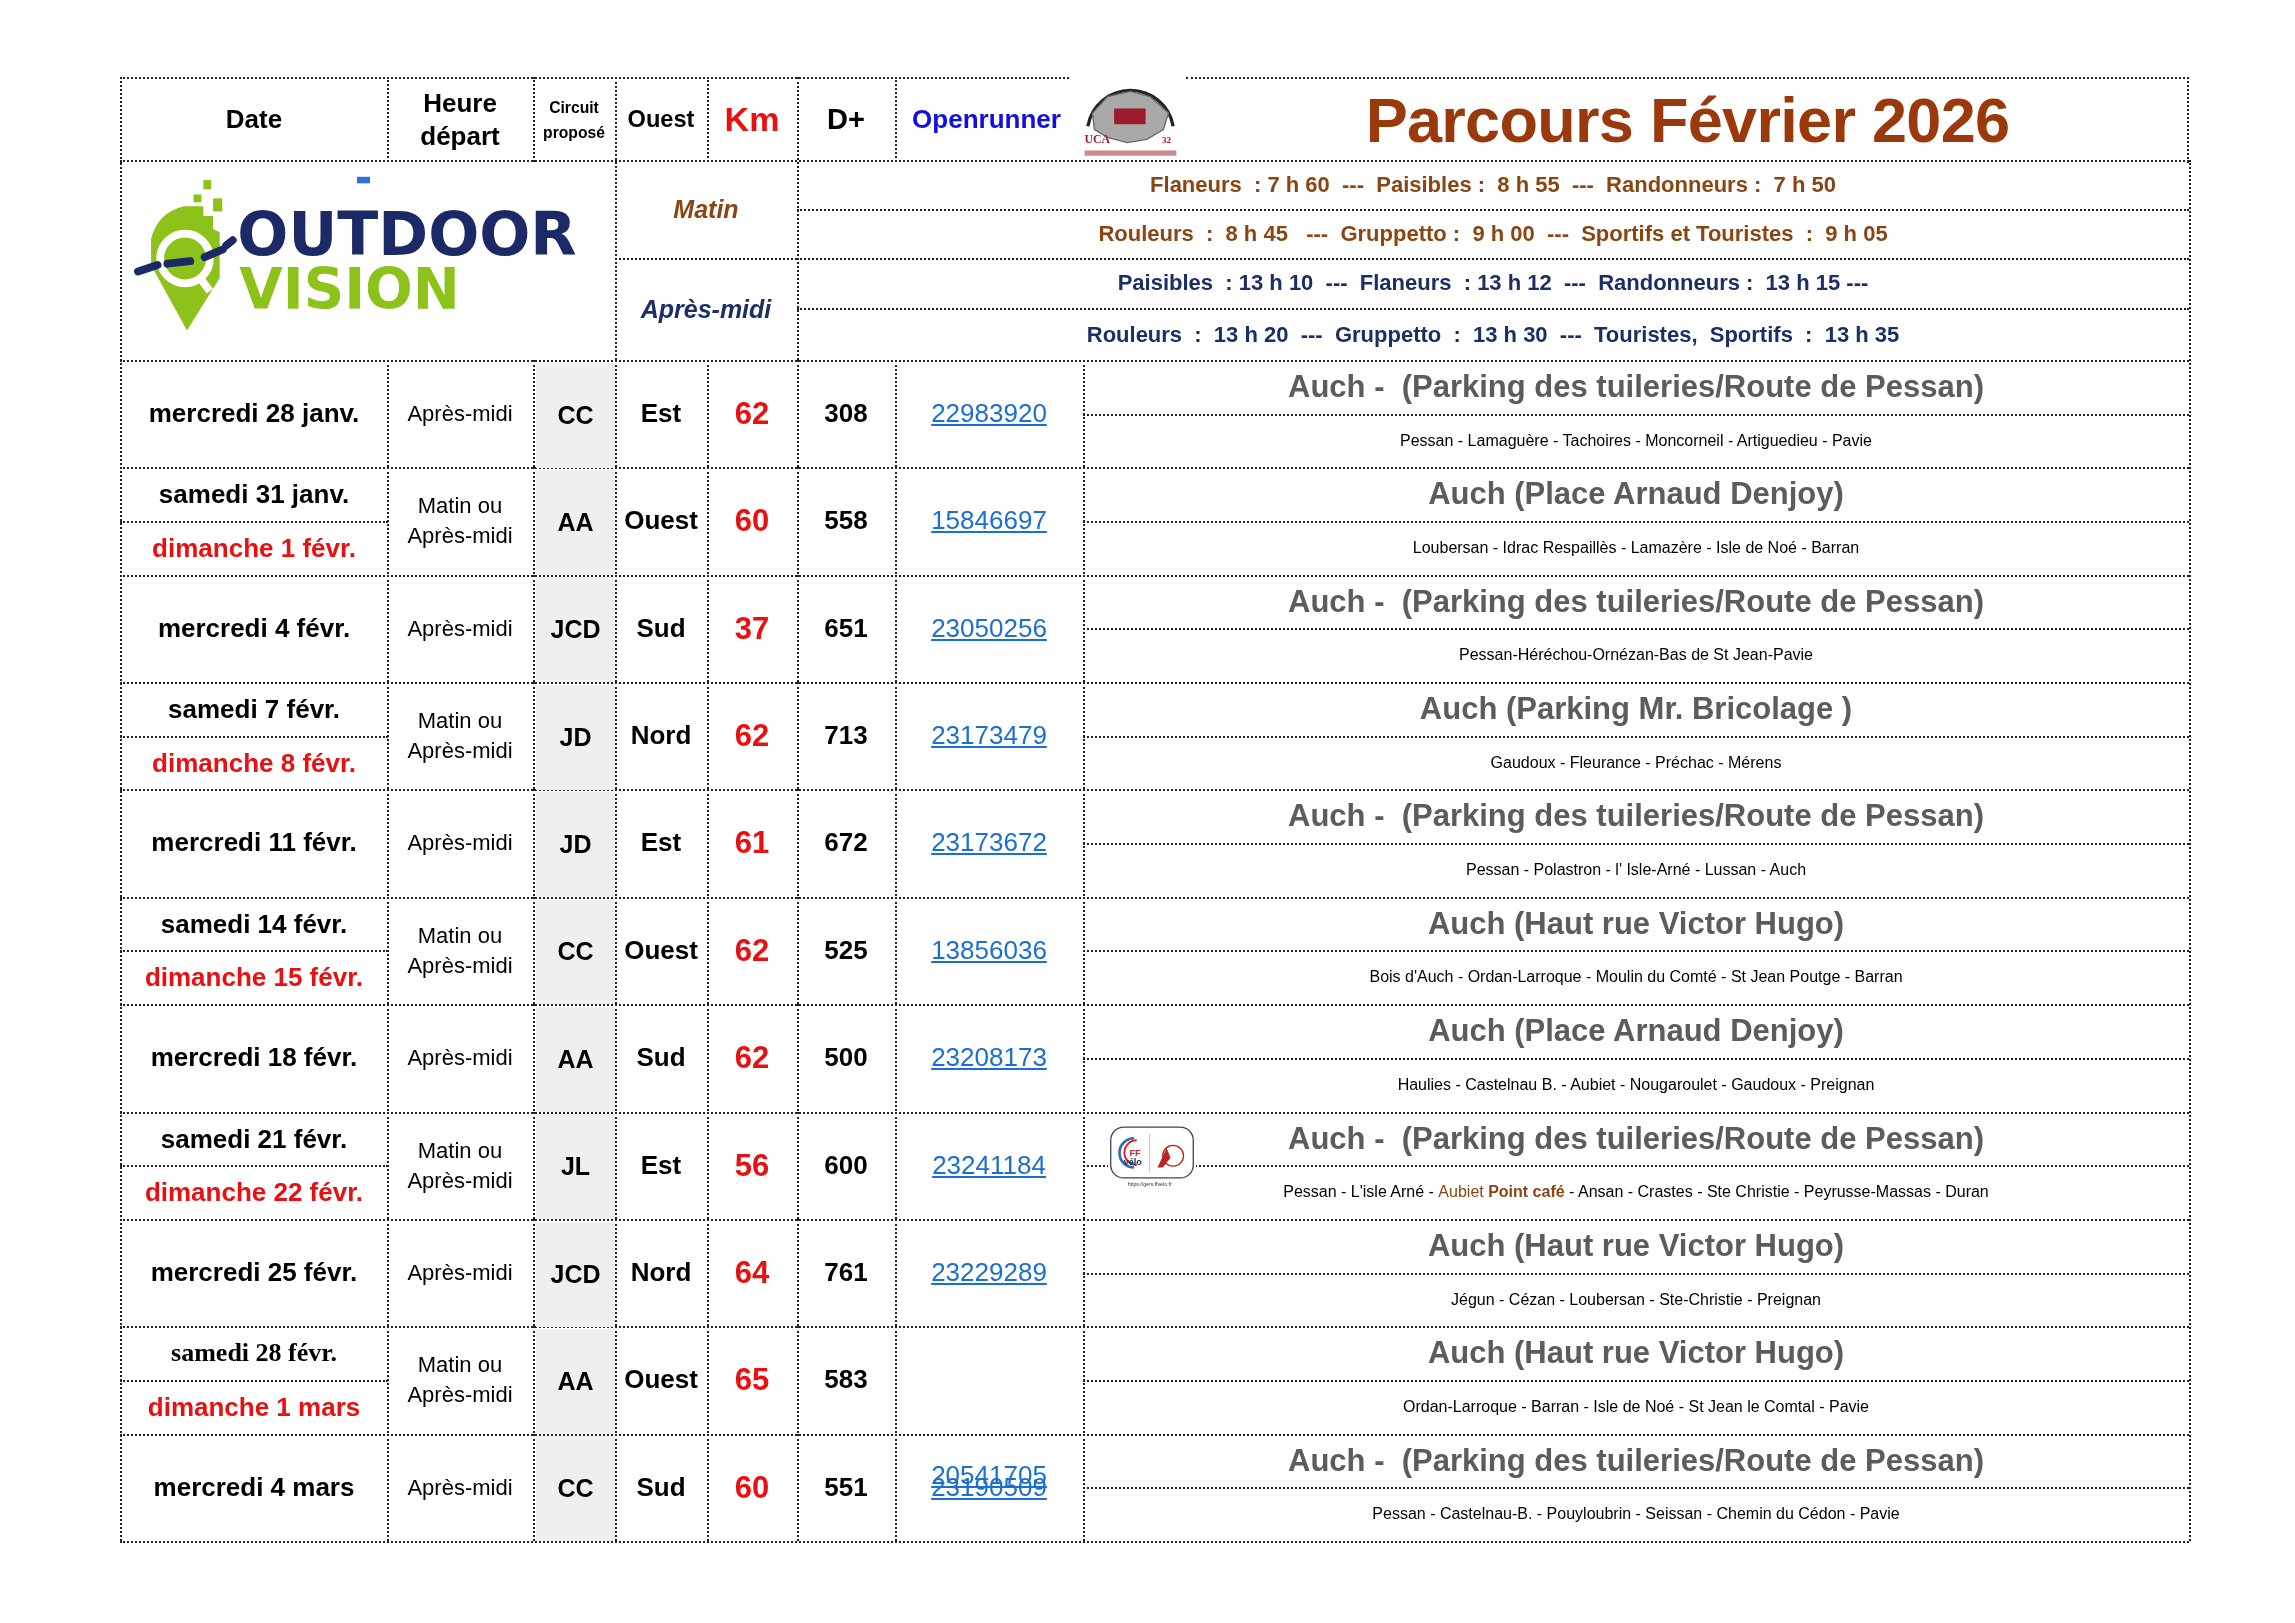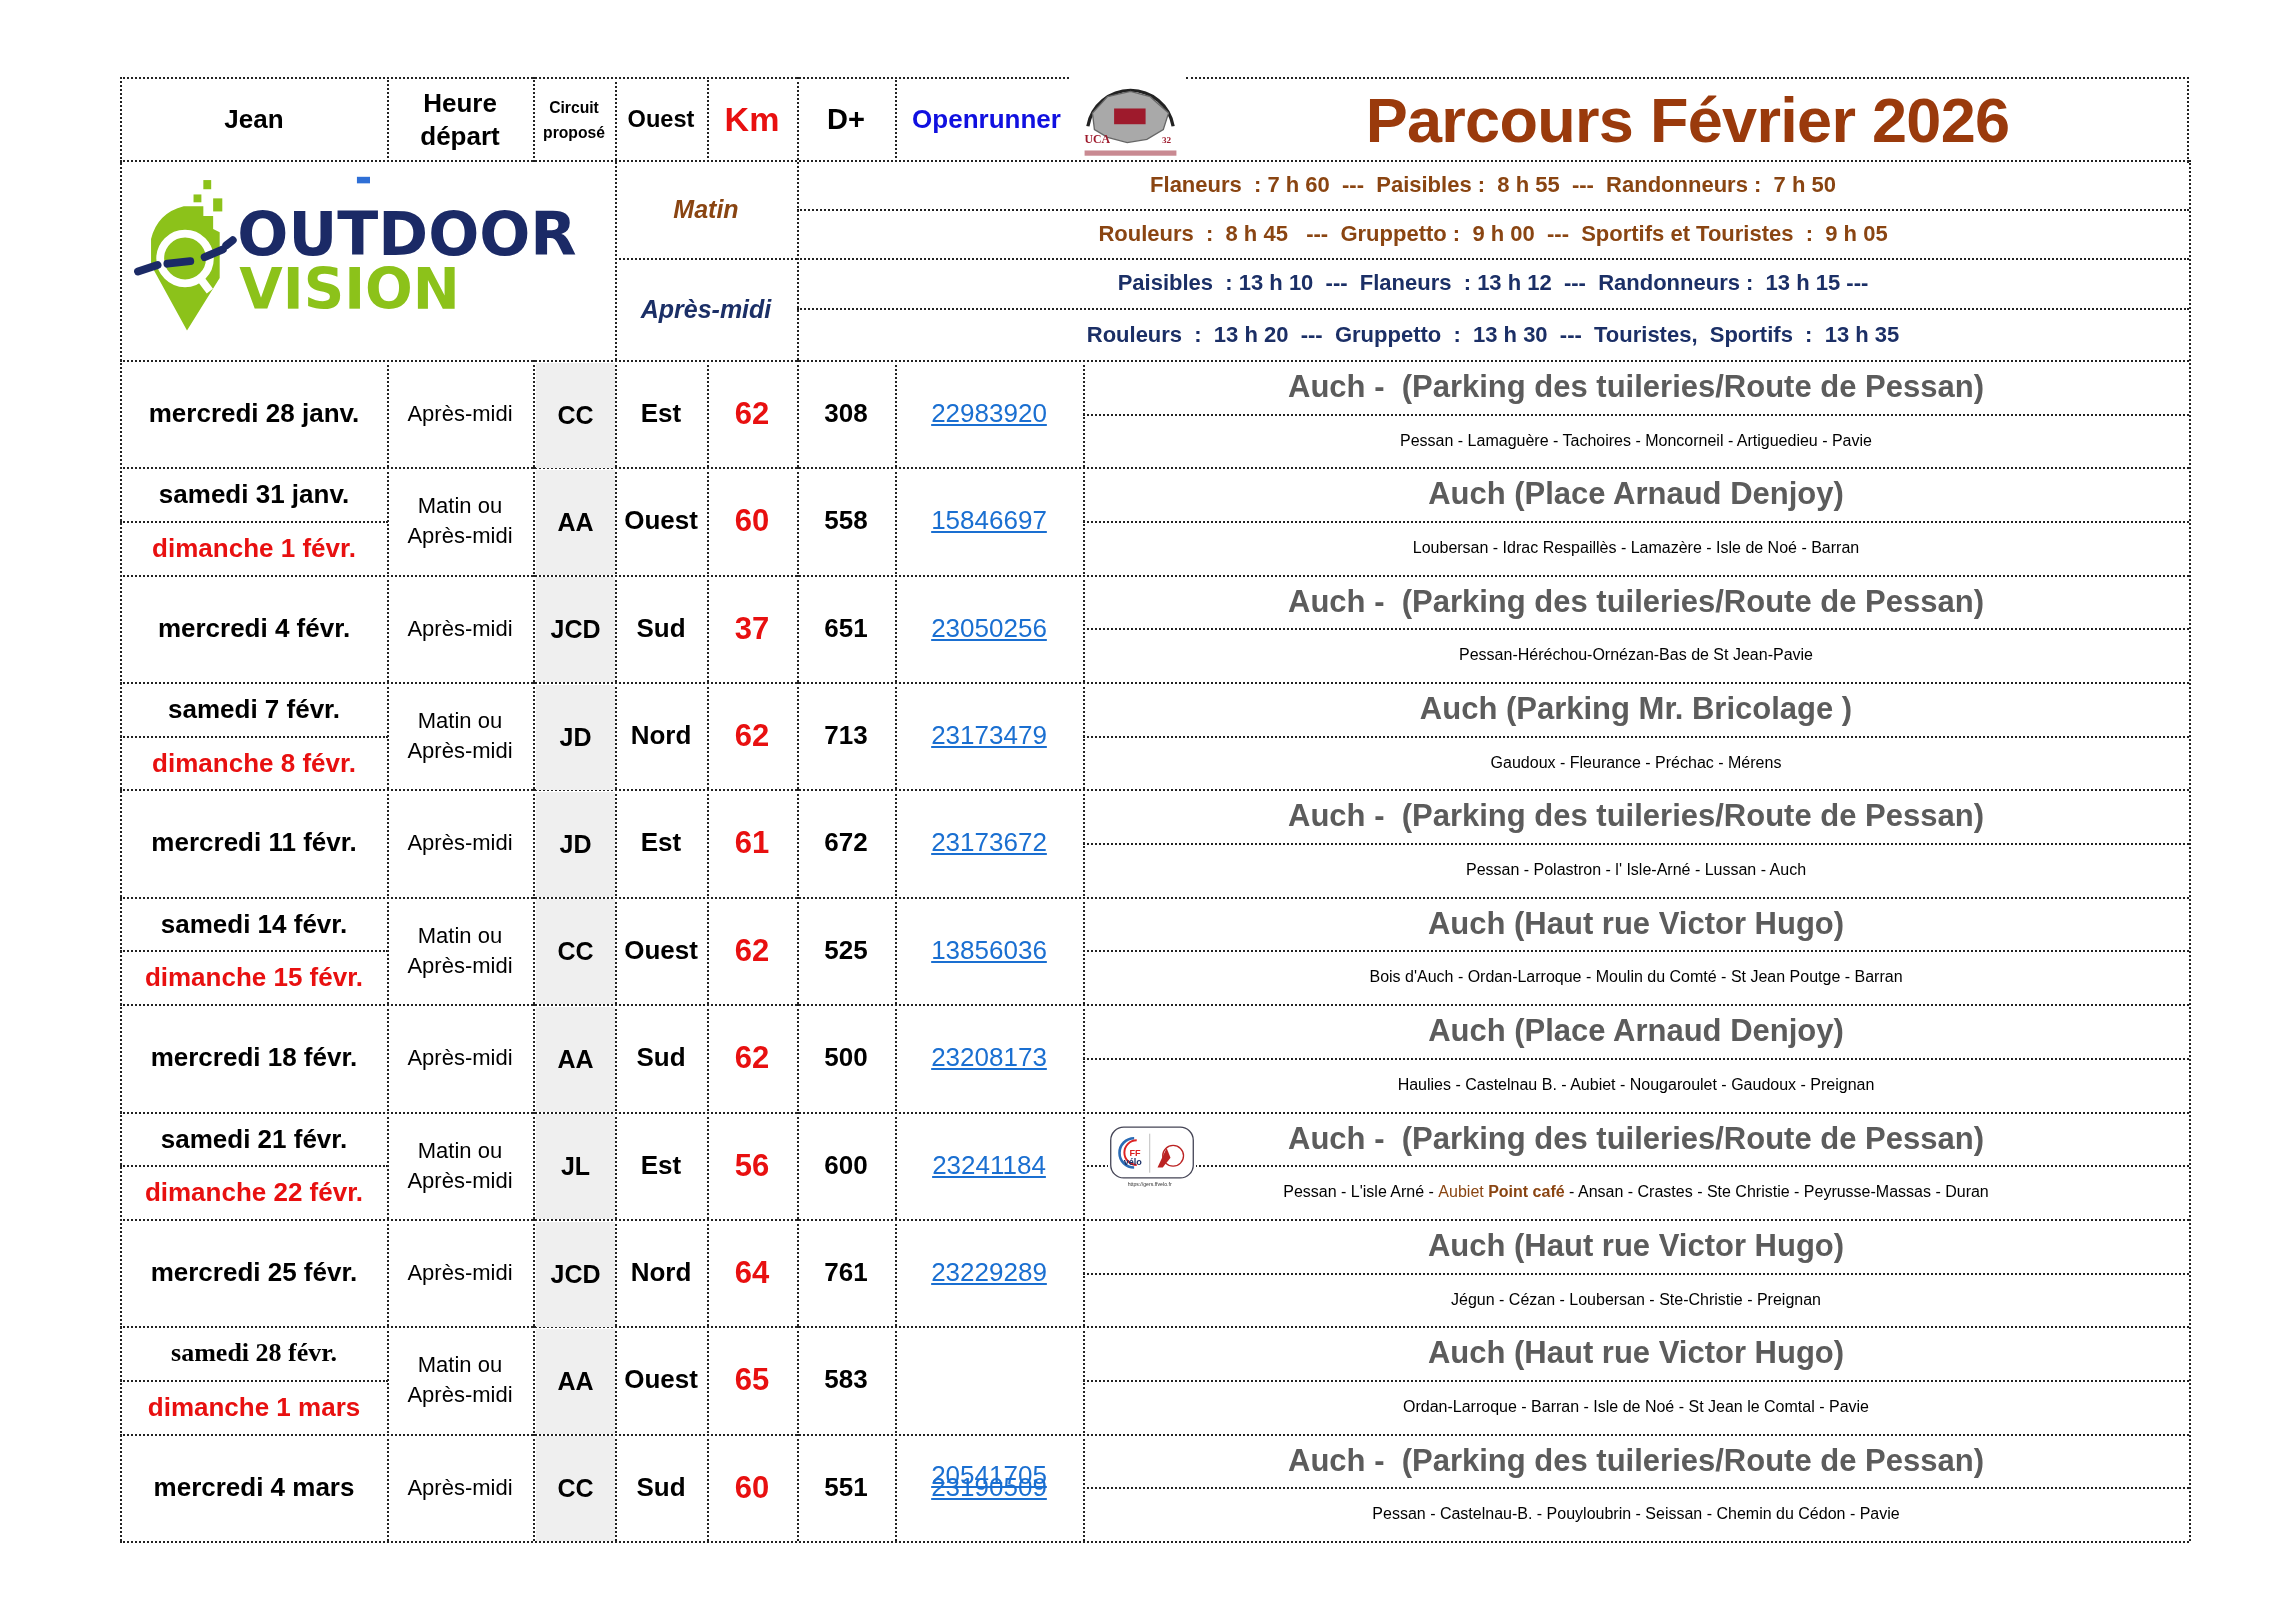--- a/index.html
+++ b/index.html
@@ -27,21 +27,21 @@
 </style>
 </head>
 <body>
 
 <div id="root"></div>
 
 <div class="frame" style="left:120px;top:77px;width:949px;height:86px;border-right:none;border-bottom:none;"></div>
 <div class="frame" style="left:1186px;top:77px;width:1003px;height:86px;border-left:none;border-bottom:none;"></div>
 <div class="hline" style="left:120px;top:160px;width:2069px;"></div>
 
-<div class="cell hdr" style="left:120px;top:77px;width:268px;height:85px;font-size:26px;">Jean</div>
+<div class="cell hdr" style="left:120px;top:77px;width:268px;height:85px;font-size:26px;">Date</div>
 <div class="vline" style="left:387px;top:77px;height:85px;"></div>
 <div class="cell hdr" style="left:387px;top:77px;width:146px;height:85px;font-size:26px;flex-direction:column;line-height:33px;">
   <span>Heure</span>
   <span>départ</span>
 </div>
 <div class="vline" style="left:533px;top:77px;height:85px;"></div>
 <div class="cell hdr" style="left:533px;top:77px;width:82px;height:85px;font-size:15.7px;flex-direction:column;line-height:25px;">
   <span>Circuit</span>
   <span>proposé</span>
 </div>

